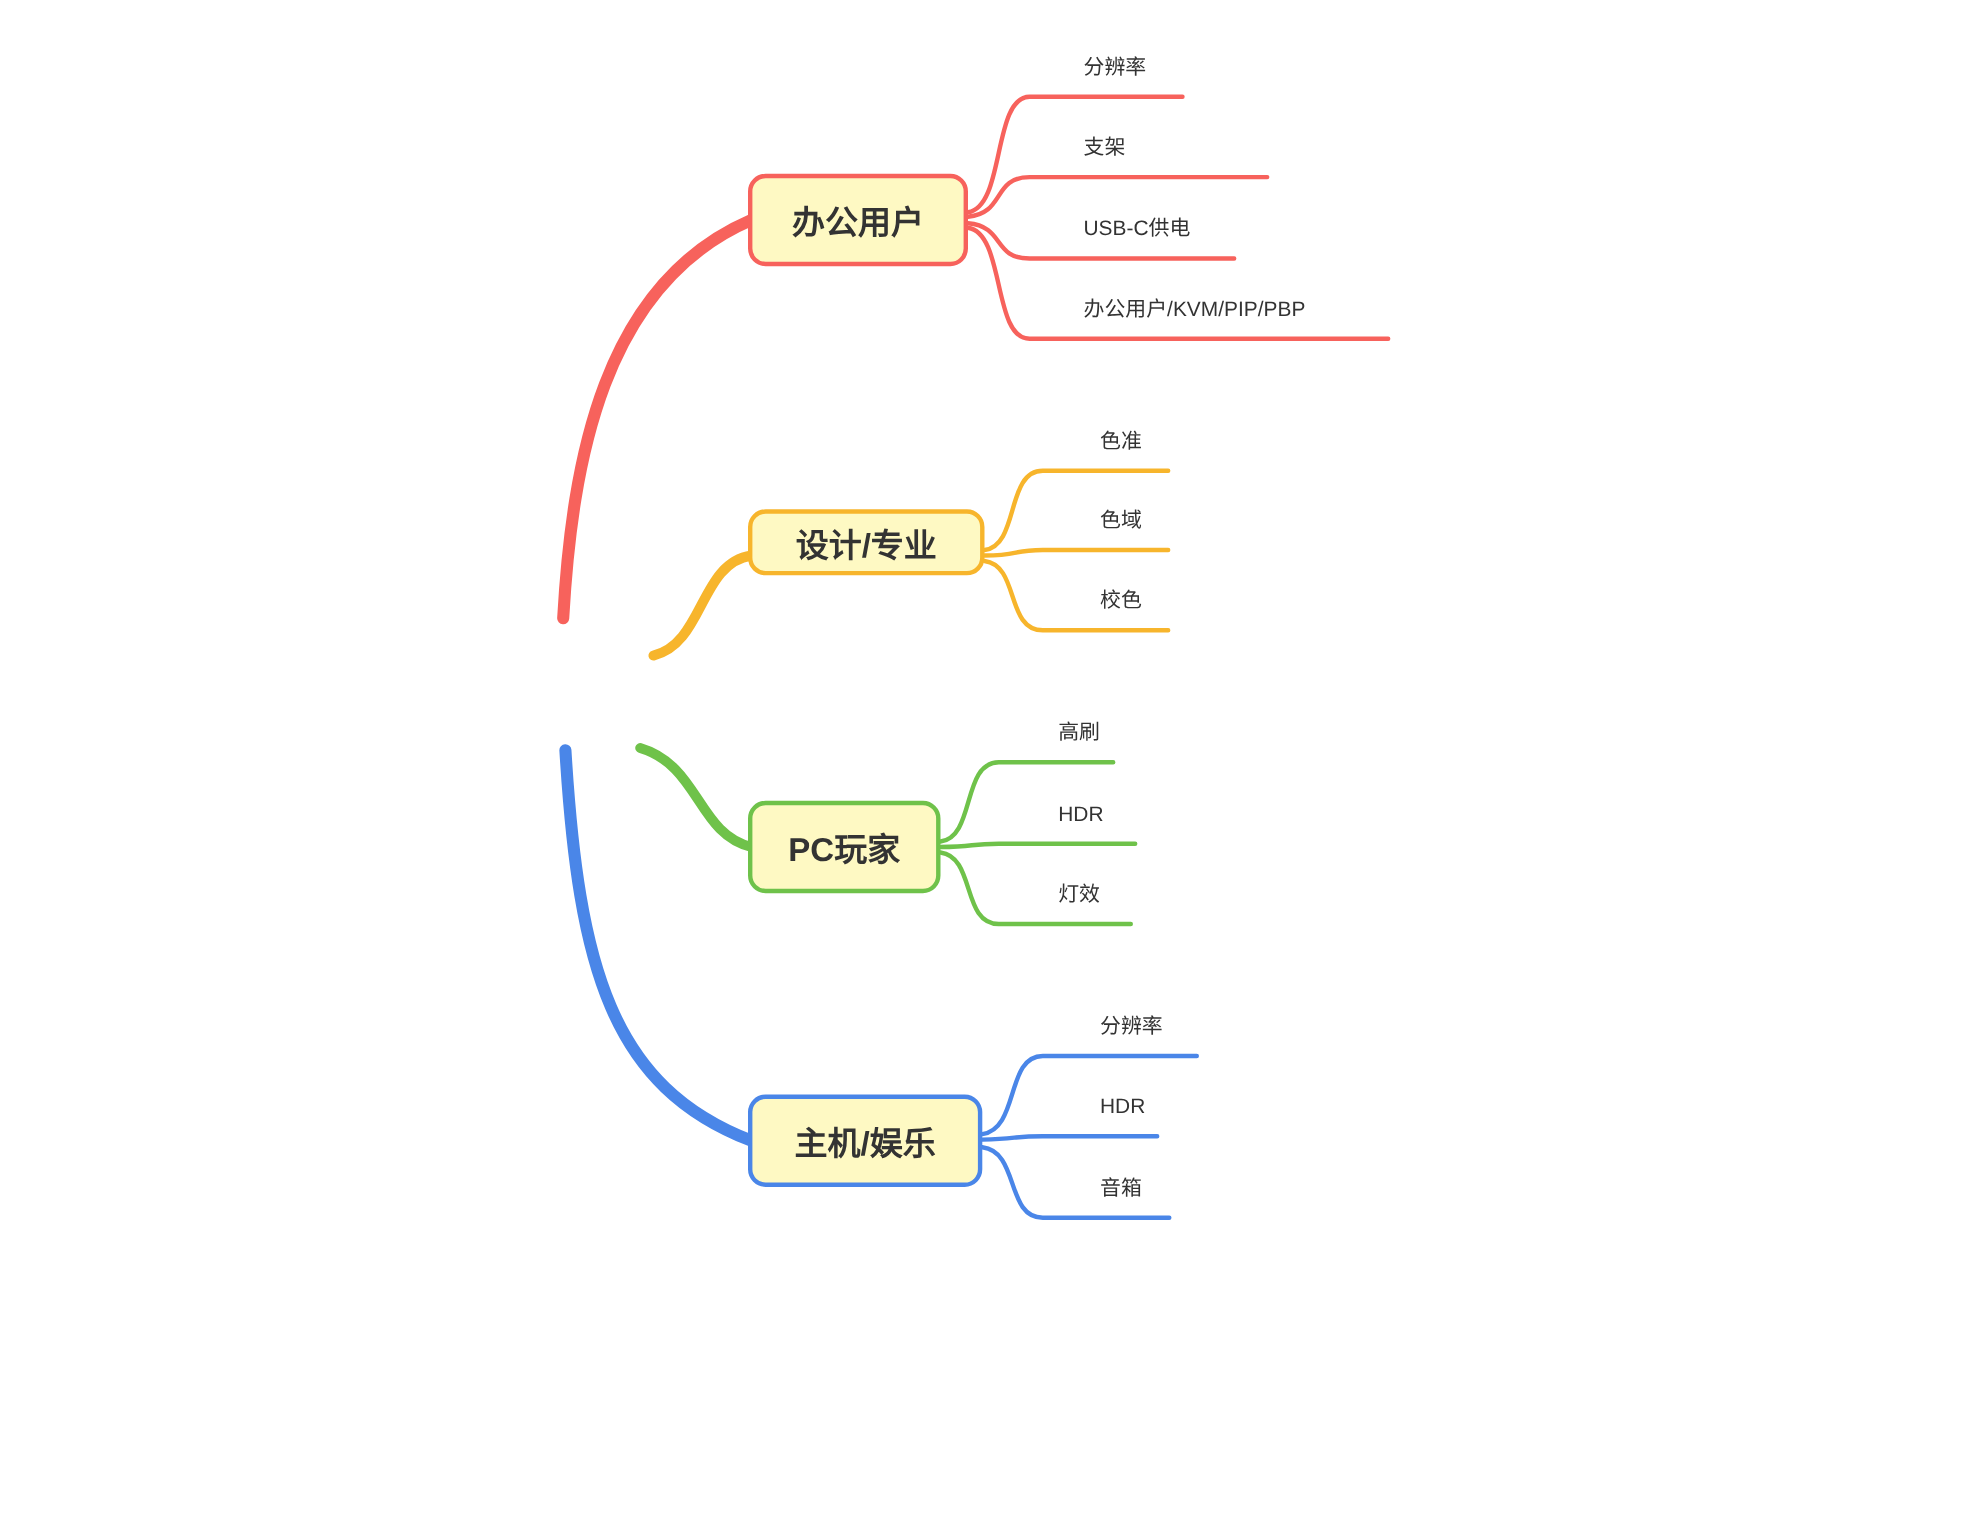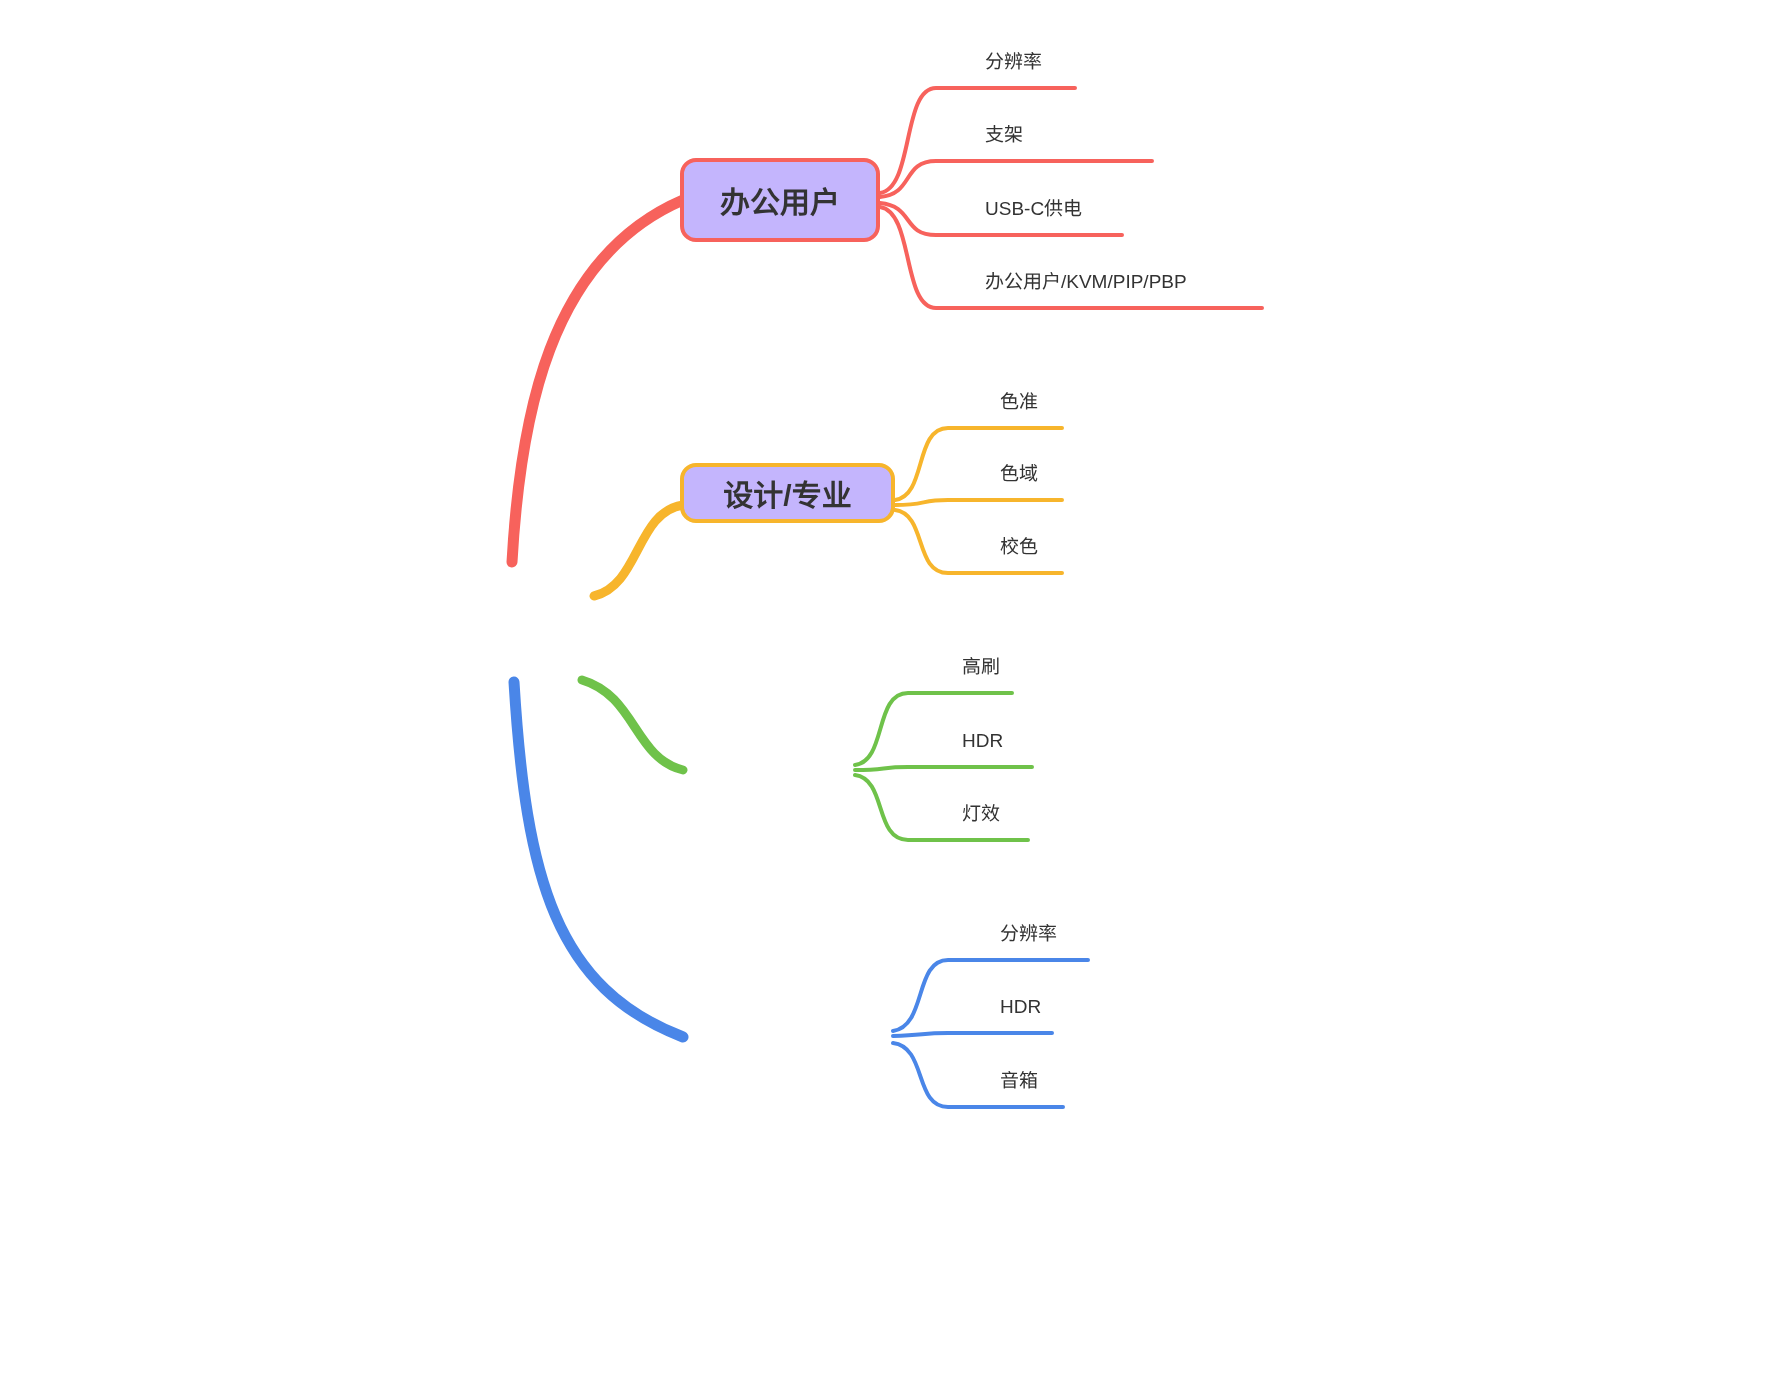--- a/index.html
+++ b/index.html
@@ -16,21 +16,21 @@
   .stroke-red    { stroke: var(--red); }
   .stroke-orange { stroke: var(--orange); }
   .stroke-green  { stroke: var(--green); }
   .stroke-blue   { stroke: var(--blue); }
 
   .node {
     position: absolute;
     display: flex;
     align-items: center;
     justify-content: center;
-    background: #c4b5fd;
+    background: #fef9c3;
     box-sizing: border-box;
     font-weight: bold;
     color: var(--text);
     white-space: nowrap;
     cursor: default;
   }
   .root-node {
     border: 3px solid var(--gray);
     border-radius: 10px;
     font-size: 52px;
@@ -86,20 +86,26 @@
     <path class="stroke-blue" stroke-width="4" d="M 893 1043 C 927 1047, 914 1107, 948 1107 L 1063 1107"></path>
   </svg>
 
 
   <div class="node branch-node red" style="left:680px; top:158px; width:200px; height:84px;">
     <span>办公用户</span>
   </div>
   <div class="node branch-node orange" style="left:680px; top:463px; width:215px; height:60px;">
     <span>设计/专业</span>
   </div>
+  <div class="node branch-node green" style="left:680px; top:728px; width:175px; height:84px;">
+    <span>PC玩家</span>
+  </div>
+  <div class="node branch-node blue" style="left:680px; top:995px; width:213px; height:84px;">
+    <span>主机/娱乐</span>
+  </div>
 
   <div class="leaf" style="left:985px; top:45px;">分辨率</div>
   <div class="leaf" style="left:985px; top:118px;">支架</div>
   <div class="leaf" style="left:985px; top:192px;">USB-C供电</div>
   <div class="leaf" style="left:985px; top:265px;">办公用户/KVM/PIP/PBP</div>
 
   <div class="leaf" style="left:1000px; top:385px;">色准</div>
   <div class="leaf" style="left:1000px; top:457px;">色域</div>
   <div class="leaf" style="left:1000px; top:530px;">校色</div>
 

